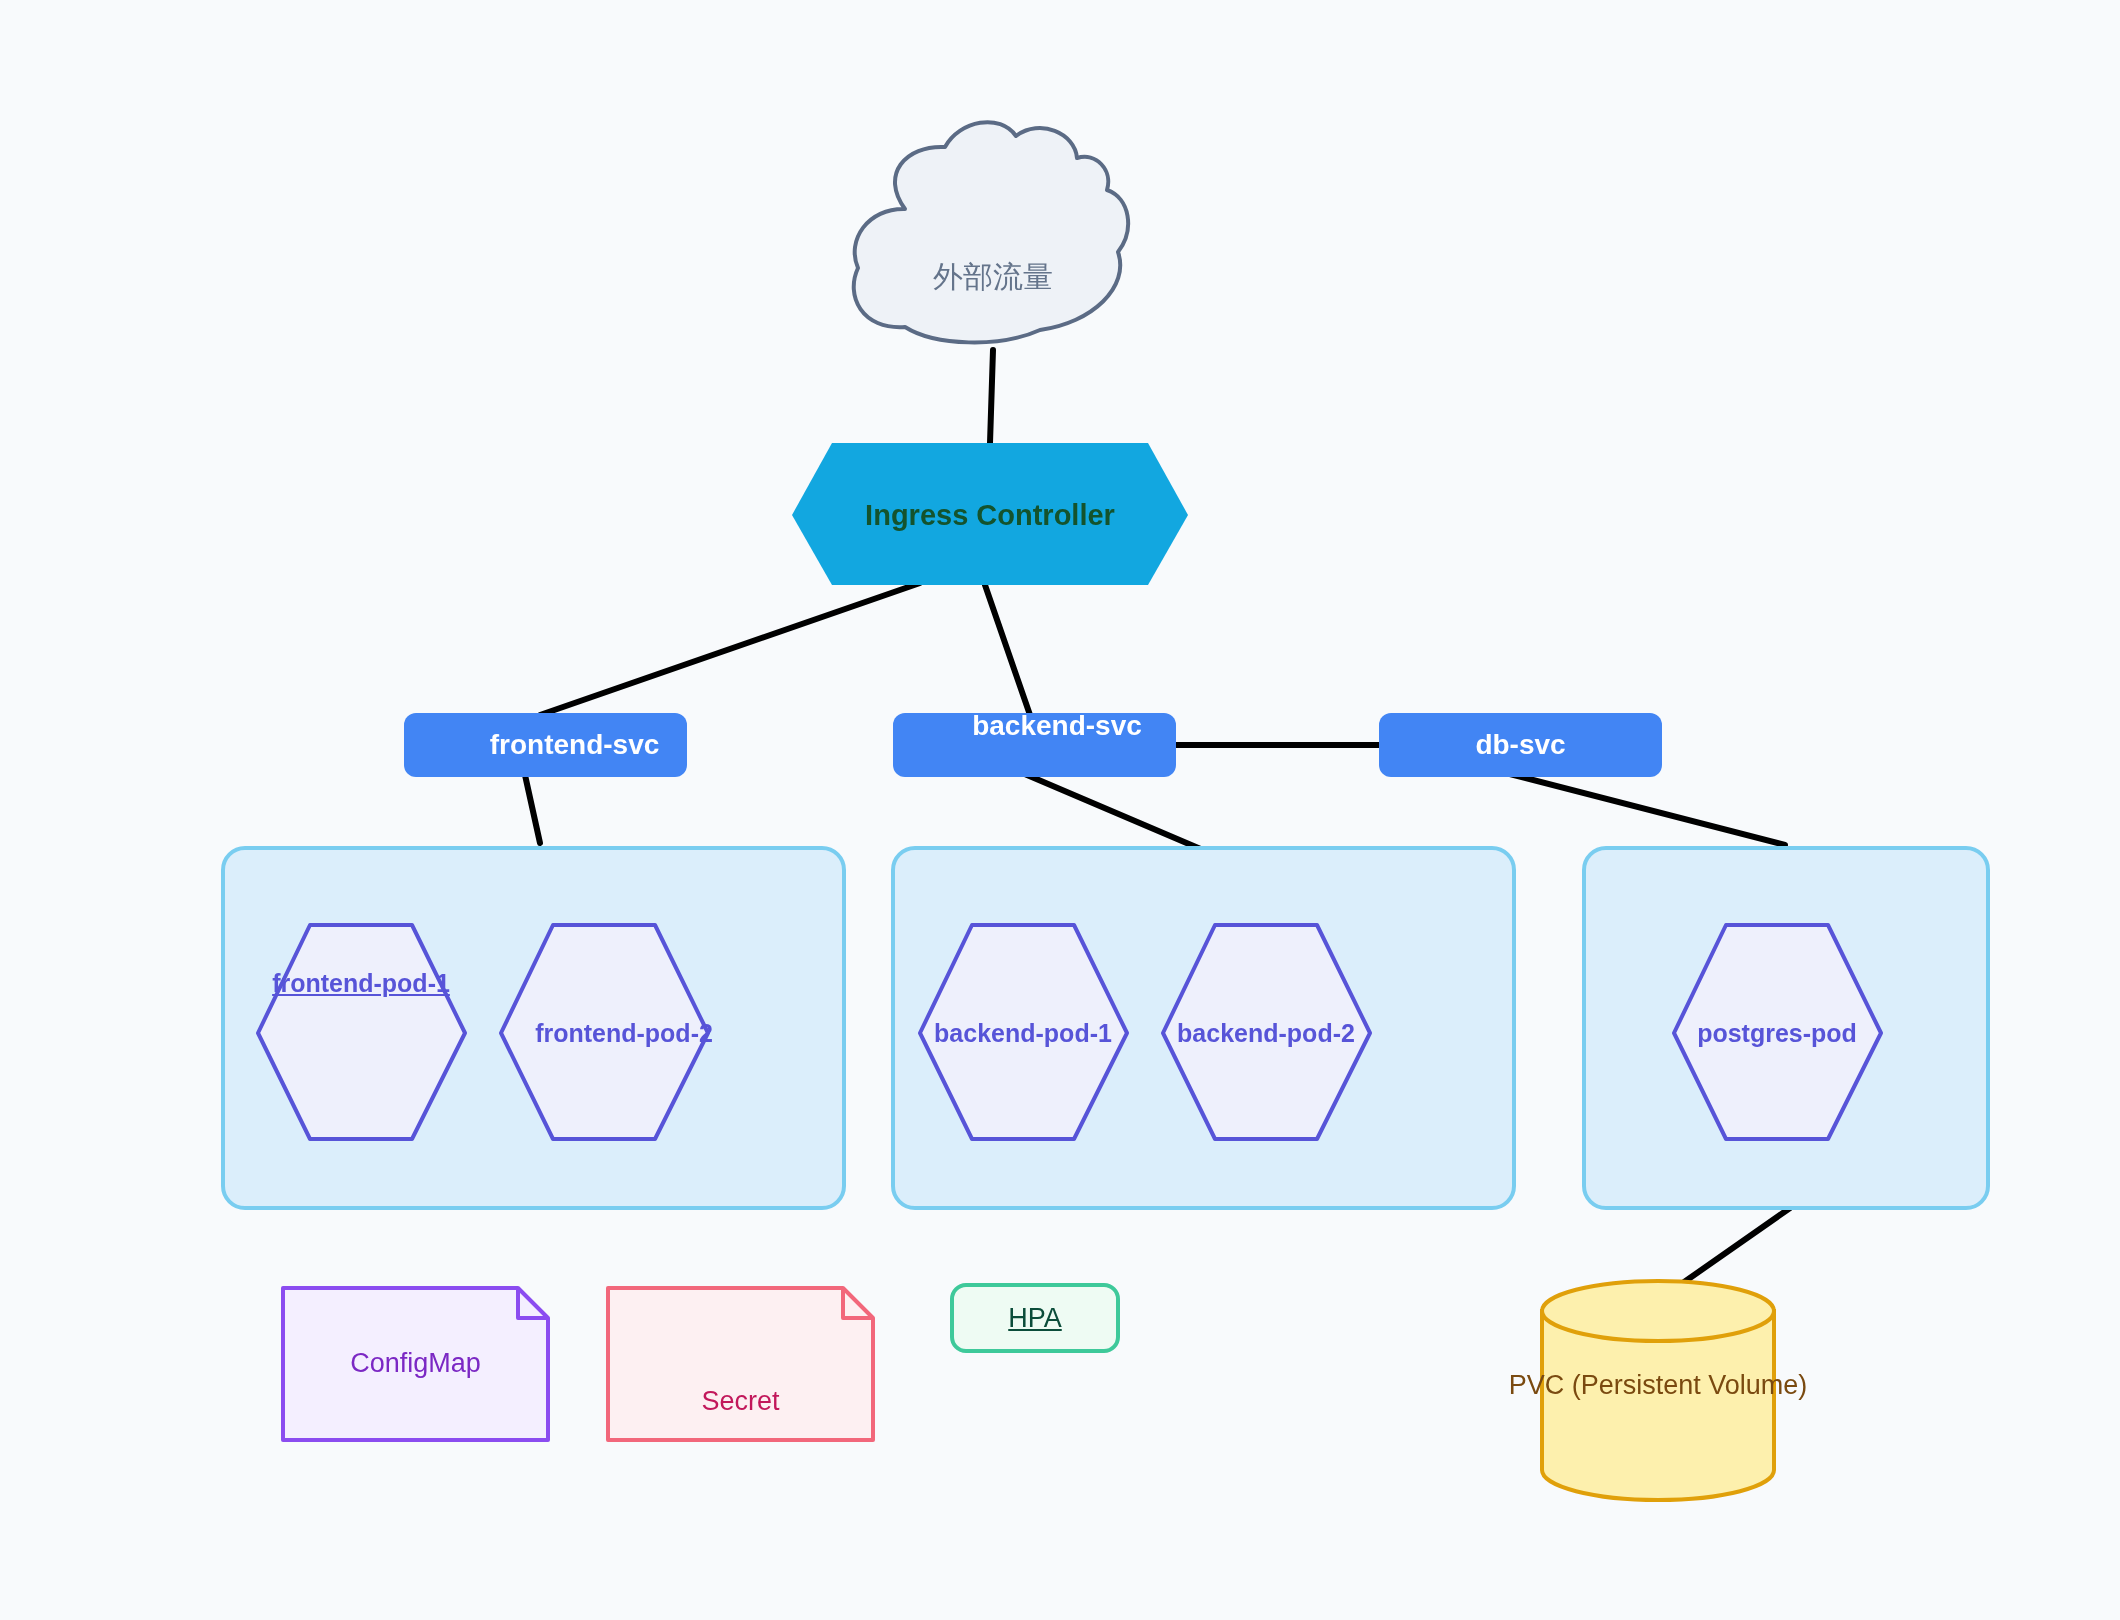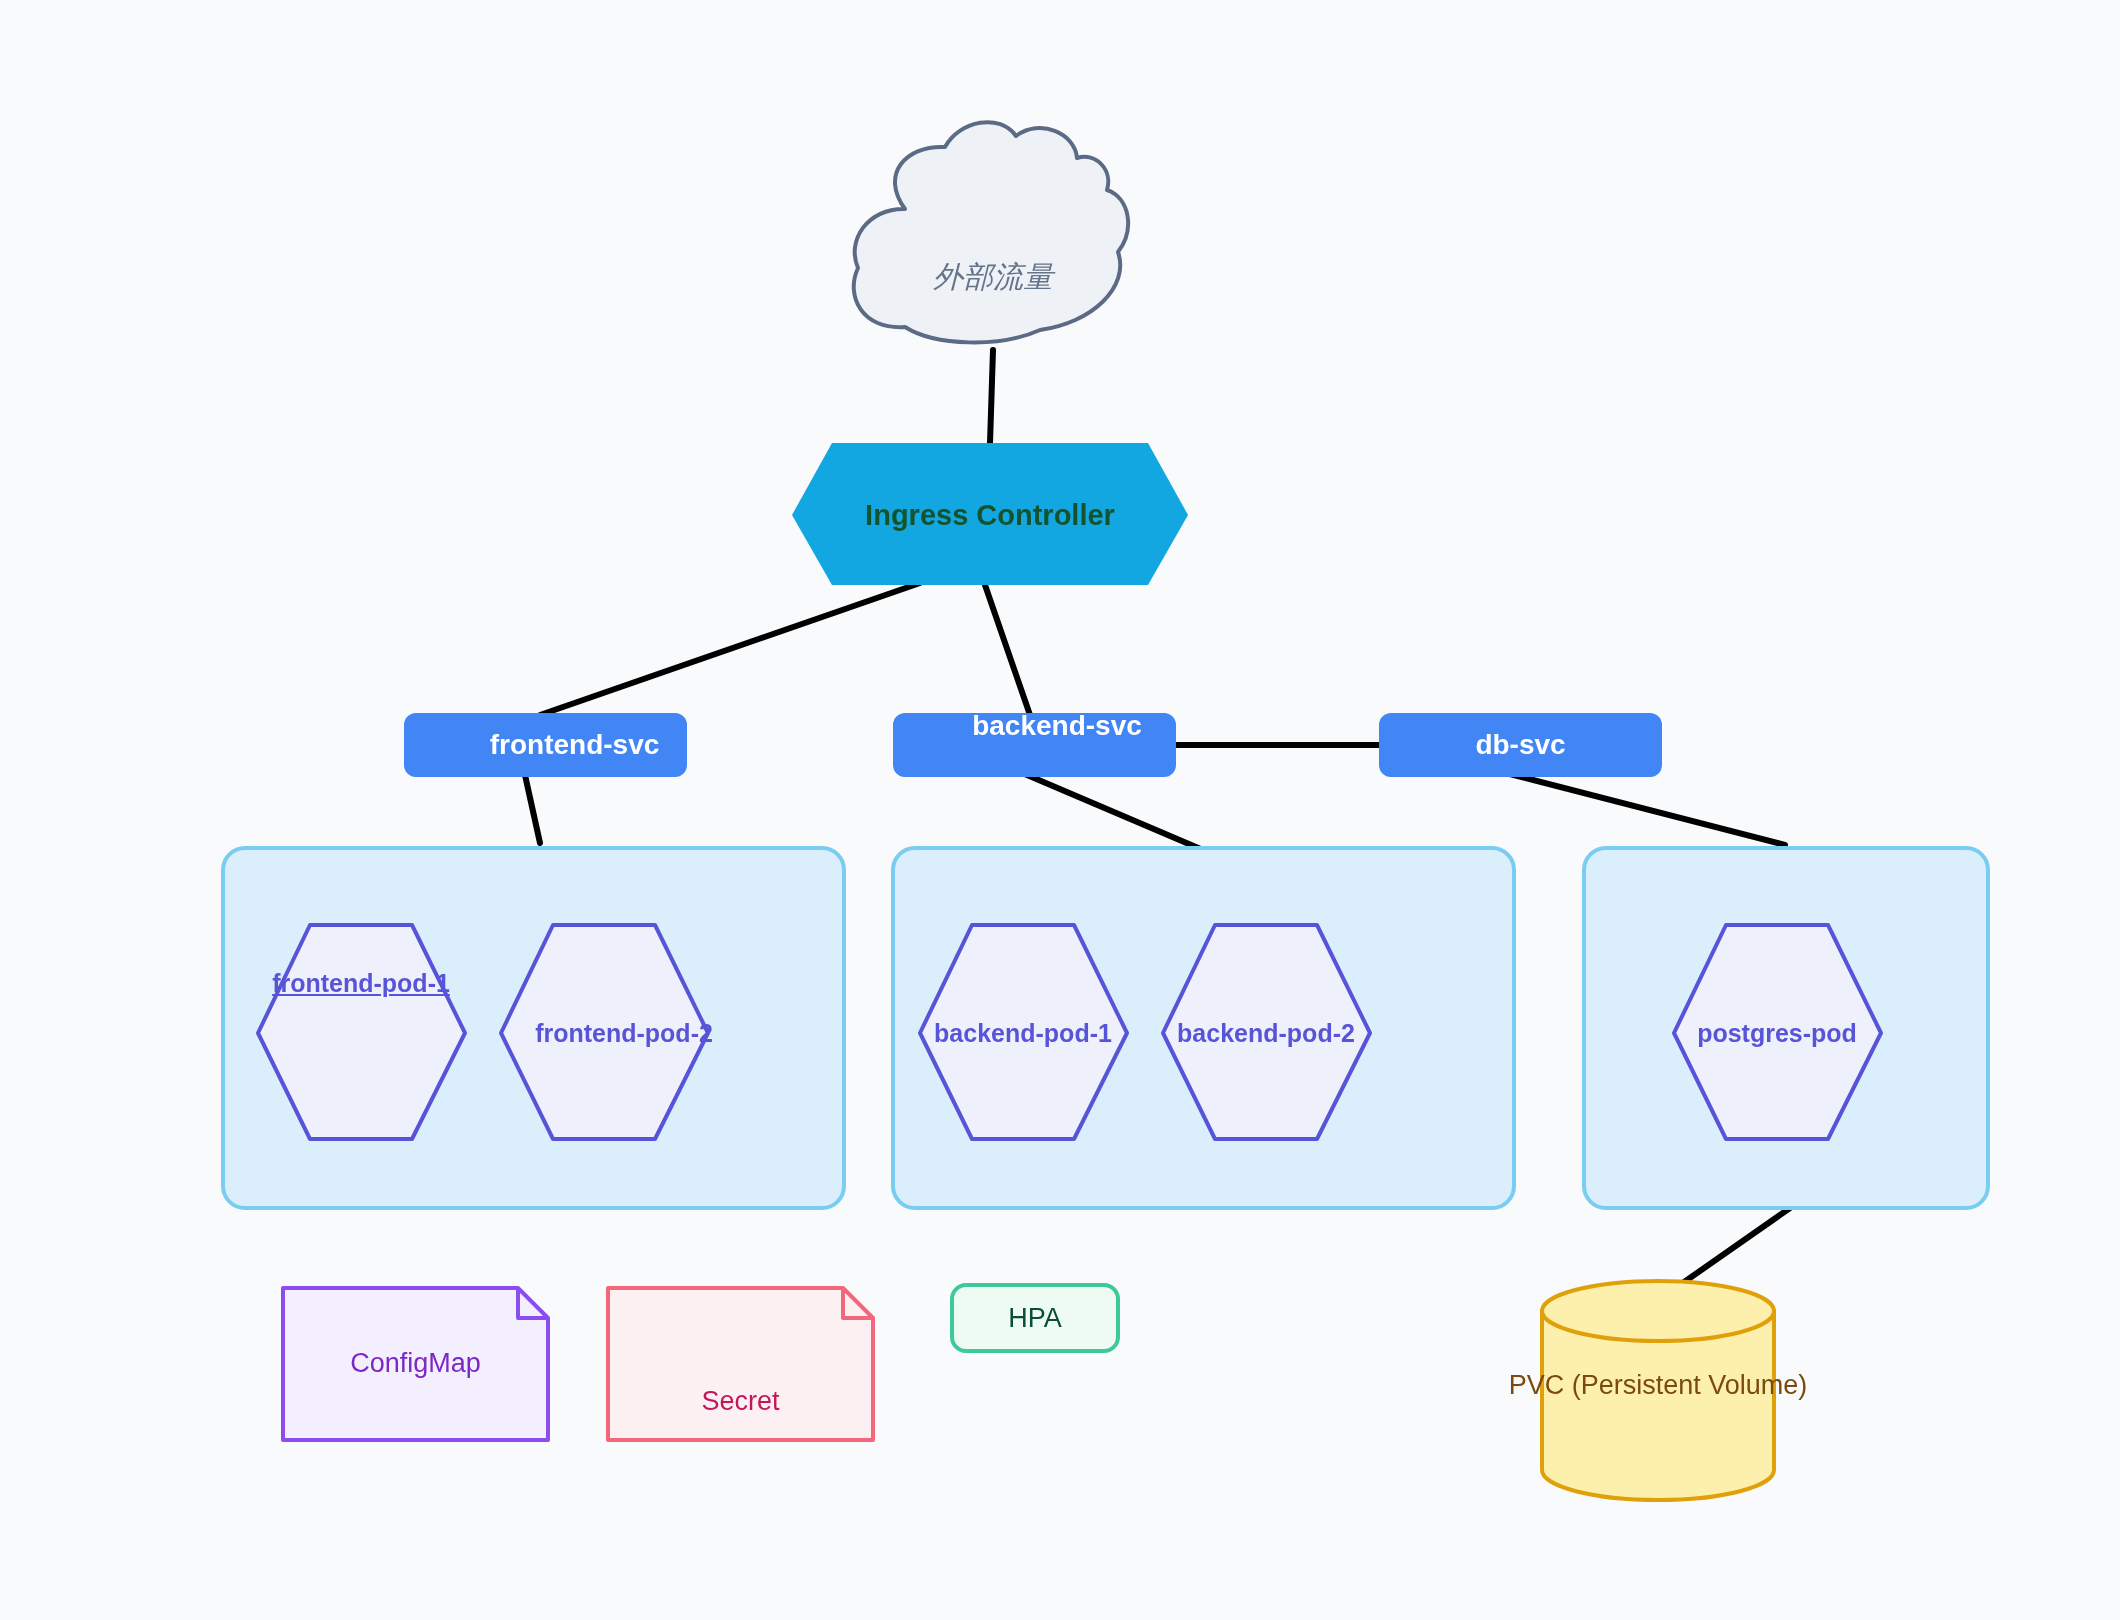--- a/index.html
+++ b/index.html
@@ -22,27 +22,27 @@
   }
   .node-label {
     position: absolute;
     display: flex;
     align-items: center;
     justify-content: center;
     text-align: center;
     pointer-events: none;
     white-space: nowrap;
   }
-  .lbl-cloud      { color: #64748b; font-size: 30px; font-weight: 400; font-style: italic; }
+  .lbl-cloud      { color: #64748b; font-size: 30px; font-weight: 400; }
   .lbl-ingress    { color: #14532d; font-size: 29px; font-weight: bold; }
   .lbl-svc        { color: #ffffff; font-size: 28px; font-weight: bold; }
   .lbl-pod        { color: #5754d8; font-size: 25px; font-weight: bold; }
   .lbl-configmap  { color: #7b28c4; font-size: 27px; font-weight: 400; }
   .lbl-secret     { color: #c2185b; font-size: 27px; font-weight: 400; }
-  .lbl-hpa        { color: #0b4d3a; font-size: 27px; font-weight: 400; }
+  .lbl-hpa        { color: #0b4d3a; font-size: 27px; font-weight: 400; text-decoration: underline; }
   .lbl-pvc        { color: #7a4a10; font-size: 27px; font-weight: 400; }
 </style>
 </head>
 <body>
 
 <svg id="canvas" viewBox="0 0 2120 1620" xmlns="http://www.w3.org/2000/svg">
 
   <g stroke="#000000" stroke-width="6" stroke-linecap="round" fill="none">
     <line x1="993" y1="350" x2="990" y2="443"></line>
     <line x1="920" y1="583" x2="540" y2="715"></line>

